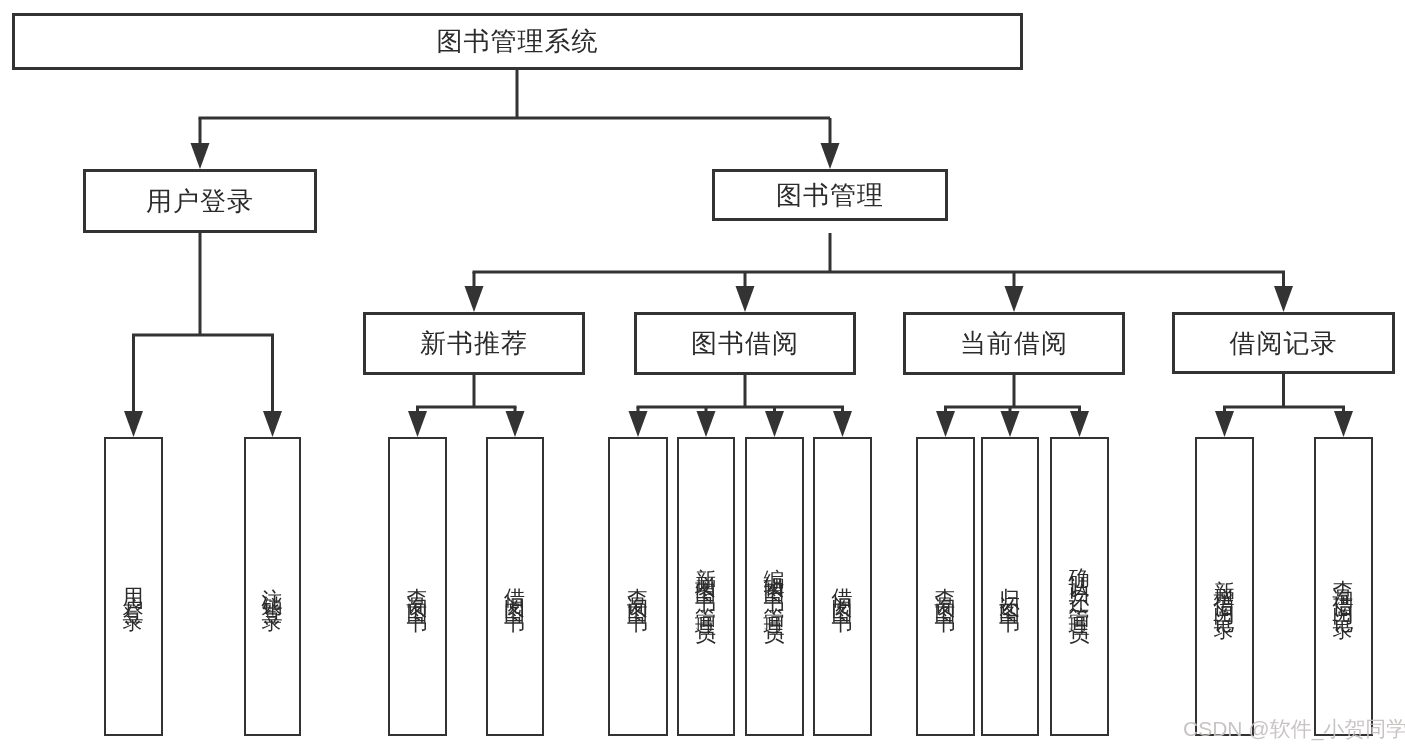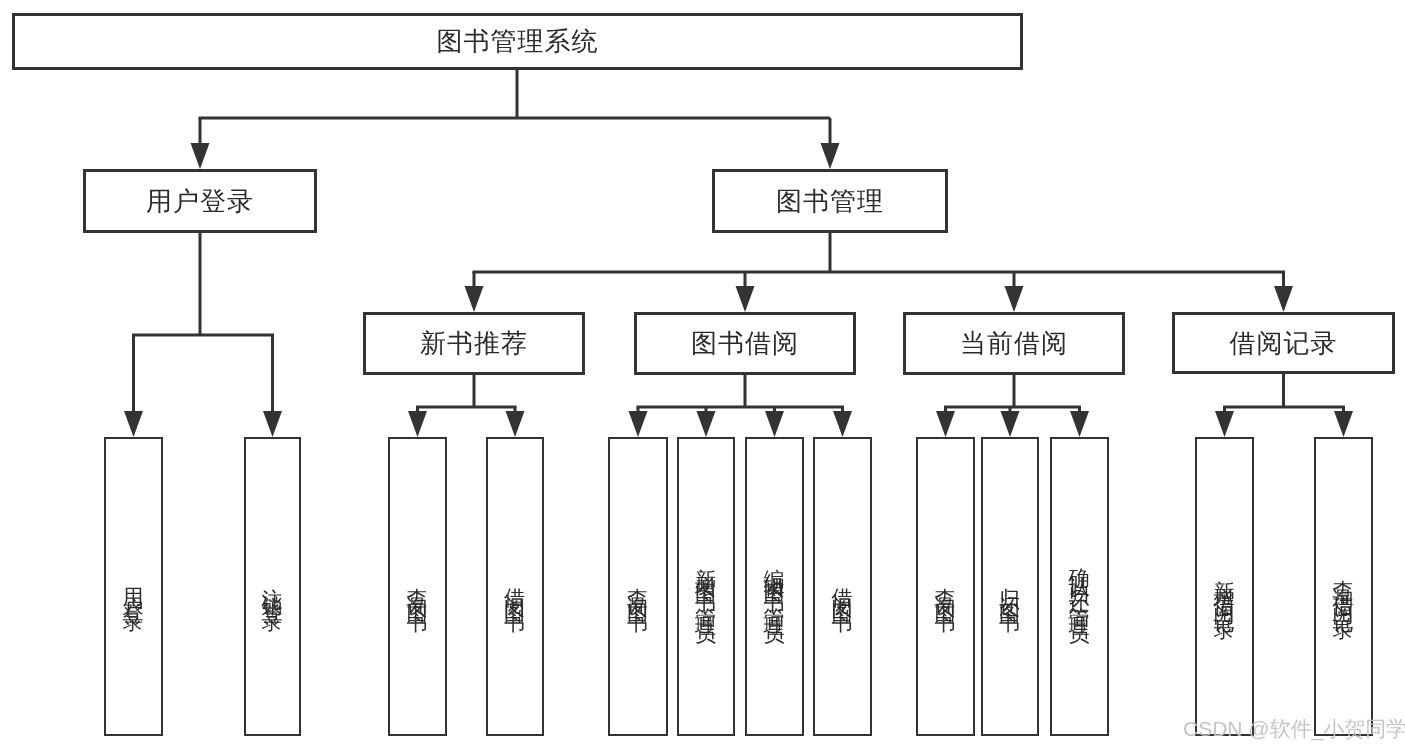--- a/index.html
+++ b/index.html
@@ -140,21 +140,21 @@
     </g>
   </svg>
 
   <div class="node" style="left:12px; top:13px; width:1011px; height:57px;">
     <span class="lbl">图书管理系统</span>
   </div>
 
   <div class="node" style="left:83px; top:169px; width:234px; height:64px;">
     <span class="lbl">用户登录</span>
   </div>
-  <div class="node" style="left:712px; top:169px; width:236px; height:64px;font-family:Liberation Serif, serif;">
+  <div class="node" style="left:712px; top:169px; width:236px; height:52px;font-family:Liberation Serif, serif;">
     <span class="lbl">图书管理</span>
   </div>
 
   <div class="node" style="left:363px; top:312px; width:222px; height:63px;">
     <span class="lbl">新书推荐</span>
   </div>
   <div class="node" style="left:903px; top:312px; width:222px; height:63px;">
     <span class="lbl">当前借阅</span>
   </div>
   <div class="node" style="left:634px; top:312px; width:222px; height:63px;">

